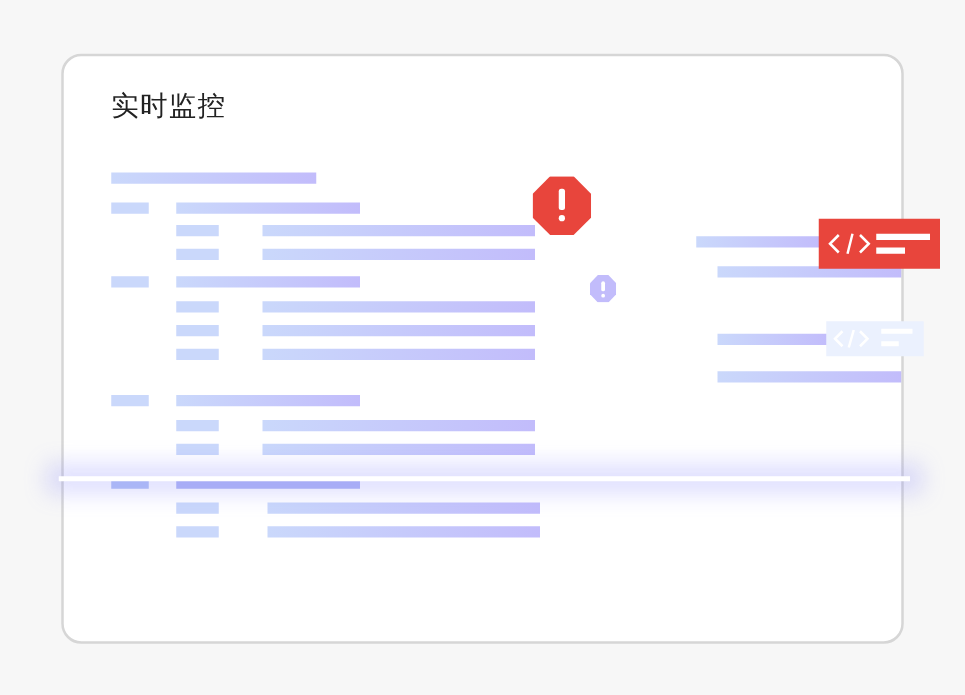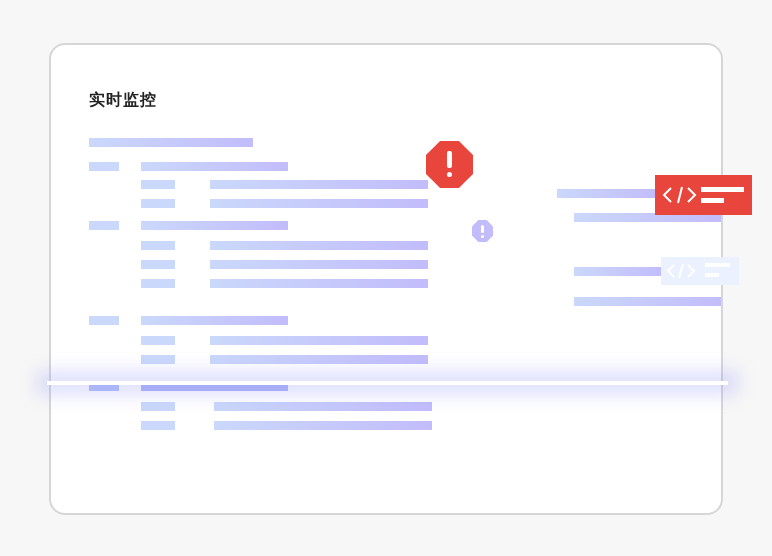--- a/index.html
+++ b/index.html
@@ -5,21 +5,21 @@
   html, body { margin:0; padding:0; }
   body {
     width:772px; height:556px; background:#f7f7f7; position:relative; overflow:hidden;
     font-family:"DejaVu Sans", "Liberation Sans", sans-serif;
   }
   .card {
     position:absolute; left:49px; top:43px; width:670px; height:468px;
     background:#fff; border:2px solid #d6d6d6; border-radius:16px;
   }
   .title {
-    position:absolute; left:89px; top:90px; font-size:16px; color:#222; letter-spacing:1px;font-weight:bold;
+    position:absolute; left:89px; top:70px; font-size:22px; color:#222; letter-spacing:1px;
   }
   .bar { position:absolute; height:9px; background:linear-gradient(90deg,#cad8fb,#c2bcfb); }
   .bar.short { background:#cad8fb; }
   .oct {
     position:absolute; display:flex; align-items:center; justify-content:center;
     clip-path:polygon(30% 0,70% 0,100% 30%,100% 70%,70% 100%,30% 100%,0 70%,0 30%);
   }
   .oct .mark { position:absolute; background:#fff; border-radius:2px; }
   .chip { position:absolute; display:flex; align-items:center; }
   .chip svg { display:block; }

